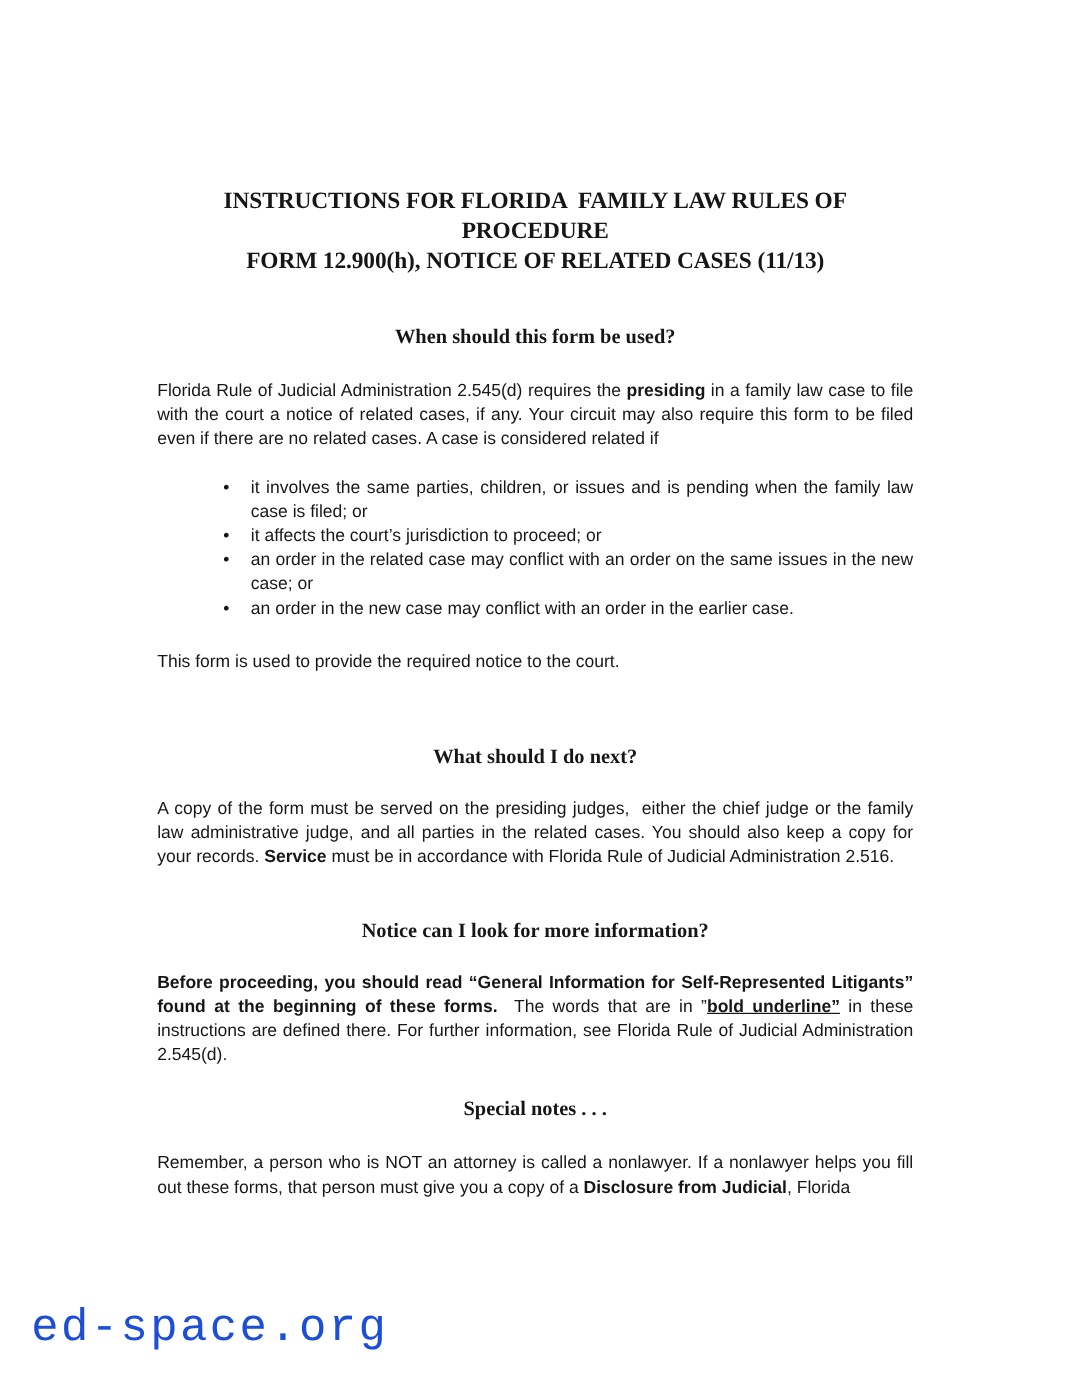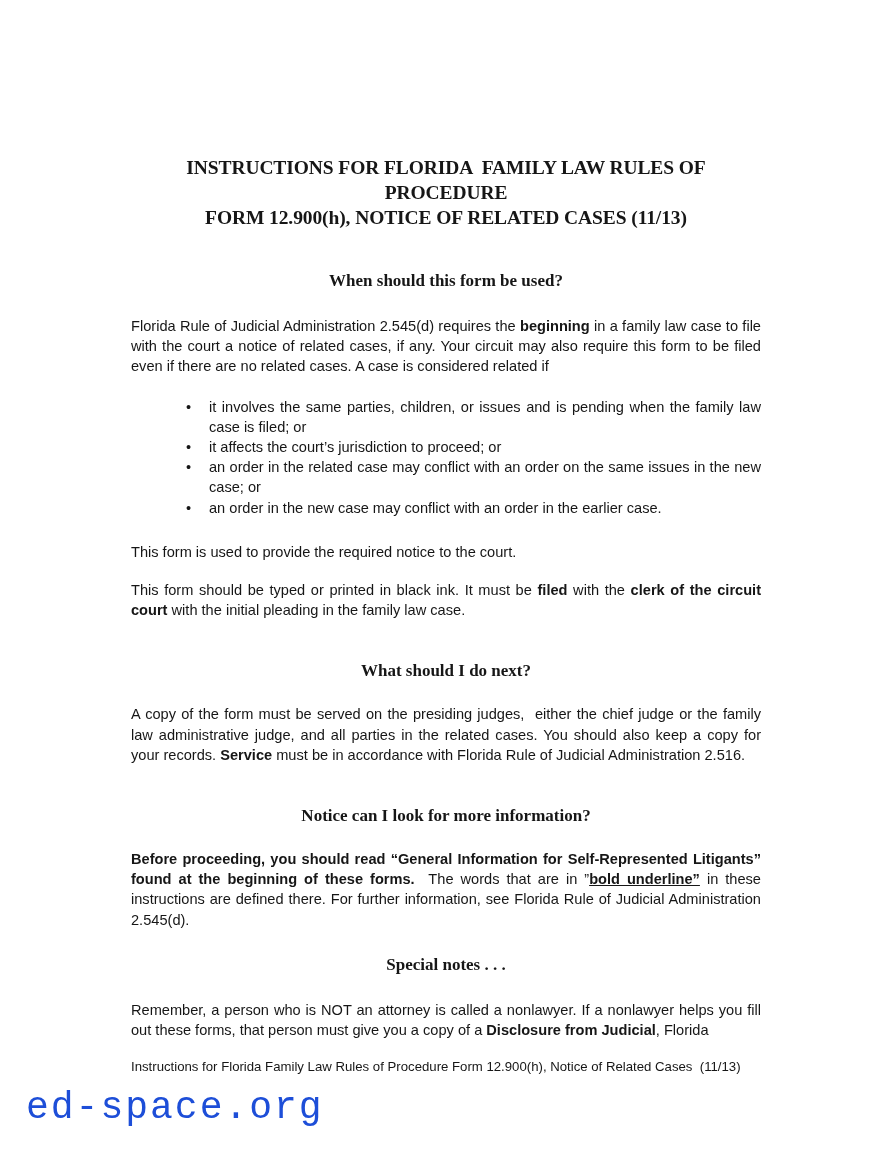--- a/index.html
+++ b/index.html
@@ -132,38 +132,37 @@
   <div class="content">
 
     <h1 class="doc-title"><span>INSTRUCTIONS FOR FLORIDA  FAMILY LAW RULES OF PROCEDURE</span><br><span>FORM 12.900(h), NOTICE OF RELATED CASES (11/13)</span></h1>
 
     <div class="gap-40"></div>
 
     <h2 class="section-heading">When should this form be used?</h2>
 
     <div class="gap-24"></div>
 
-    <p class="para"><span>Florida Rule of Judicial Administration 2.545(d) requires the </span><b>beginning</b><span> in a family law case to file with the court a notice of related cases, if any. Your circuit may also require this form to be filed even if there are no related cases. A case is considered related if</span></p>
+    <p class="para"><span>Florida Rule of Judicial Administration 2.545(d) requires the </span><b>presiding</b><span> in a family law case to file with the court a notice of related cases, if any. Your circuit may also require this form to be filed even if there are no related cases. A case is considered related if</span></p>
 
     <div class="gap-20"></div>
 
     <ul class="bullets">
       <li class="bullet"><span class="dot">•</span><span>it involves the same parties, children, or issues and is pending when the family law case is filed; or</span></li>
       <li class="bullet left"><span class="dot">•</span><span>it affects the court’s jurisdiction to proceed; or</span></li>
       <li class="bullet"><span class="dot">•</span><span>an order in the related case may conflict with an order on the same issues in the new case; or</span></li>
       <li class="bullet left"><span class="dot">•</span><span>an order in the new case may conflict with an order in the earlier case.</span></li>
     </ul>
 
     <div class="gap-24"></div>
 
     <p class="para left">This form is used to provide the required notice to the court.</p>
 
     <div class="gap-18"></div>
 
-    <p class="para"><span>This form should be typed or printed in black ink. It must be </span><b>filed</b><span> with the </span><b>clerk of the circuit court</b><span> with the initial pleading in the family law case.</span></p>
 
     <div class="gap-40"></div>
 
     <h2 class="section-heading">What should I do next?</h2>
 
     <div class="gap-22"></div>
 
     <p class="para"><span>A copy of the form must be served on the presiding judges,  either the chief judge or the family law administrative judge, and all parties in the related cases. You should also keep a copy for your records. </span><b>Service</b><span> must be in accordance with Florida Rule of Judicial Administration 2.516.</span></p>
 
     <div class="gap-40"></div>
@@ -177,18 +176,17 @@
     <div class="gap-24"></div>
 
     <h2 class="section-heading">Special notes . . .</h2>
 
     <div class="gap-24"></div>
 
     <p class="para"><span>Remember, a person who is NOT an attorney is called a nonlawyer. If a nonlawyer helps you fill out these forms, that person must give you a copy of a </span><b>Disclosure from Judicial</b><span>, Florida</span></p>
 
     <div class="gap-18"></div>
 
-    <p class="footer-line">Instructions for Florida Family Law Rules of Procedure Form 12.900(h), Notice of Related Cases  (11/13)</p>
 
   </div>
 </div>
 
 <div class="watermark">ed-space.org</div>
 
 </body></html>

